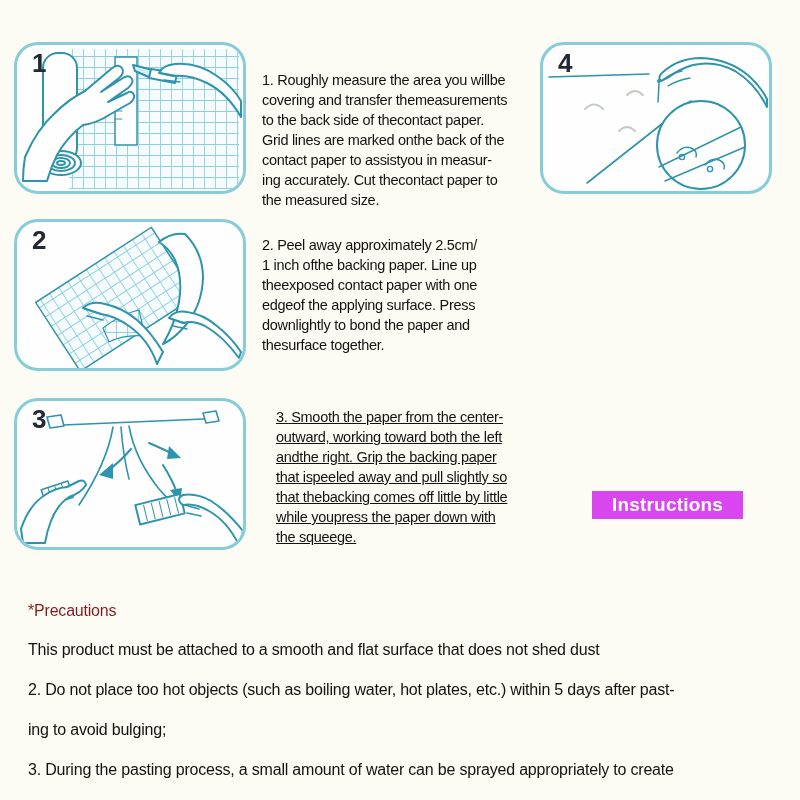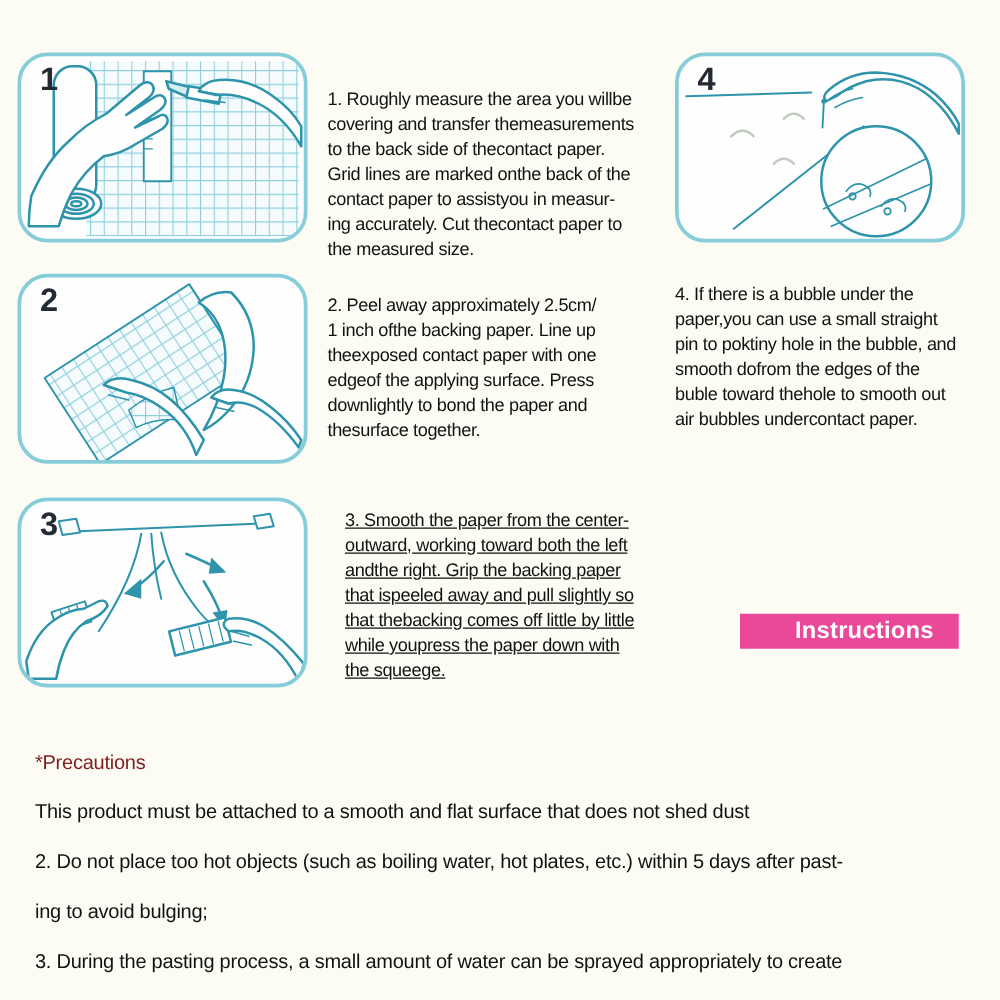--- a/index.html
+++ b/index.html
@@ -19,23 +19,23 @@
     position:absolute;top:3px;left:15px;
     font-size:26px;font-weight:bold;color:#232a33;z-index:2;
   }
   .step-text{
     position:absolute;
     font-size:14.5px;line-height:20px;letter-spacing:-0.3px;
     white-space:pre;color:#121212;
   }
   .banner{
     position:absolute;left:592px;top:491px;width:151px;height:28px;
-    background:#ec4899;color:#ffffff;
+    background:#d946ef;color:#ffffff;
     display:flex;align-items:center;justify-content:center;
-    font-size:19px;font-weight:bold;letter-spacing:0.2px;padding-left:24px;
+    font-size:19px;font-weight:bold;letter-spacing:0.2px;
   }
   .precautions-title{
     position:absolute;left:28px;top:602px;
     font-size:16px;letter-spacing:-0.2px;color:#7f1d1d;
   }
   .precautions-body{
     position:absolute;left:28px;top:630px;width:772px;
     font-size:16px;line-height:40px;letter-spacing:-0.2px;
     white-space:pre;color:#121212;
   }
@@ -183,26 +183,20 @@
           <path d="M116,122 L198,82 M122,136 L202,102" stroke-width="1.4"></path>
           <path d="M134,108 q6,-8 14,-5 q7,3 5,9" stroke-width="1.4"></path>
           <circle cx="139" cy="112" r="2.6" stroke-width="1.4"></circle>
           <path d="M162,120 q6,-8 14,-5 q7,3 5,9" stroke-width="1.4"></path>
           <circle cx="167" cy="124" r="2.6" stroke-width="1.4"></circle>
         </g>
       </g>
     </svg>
     <div class="step-num">4</div>
   </div>
-  <div class="step-text" style="left:540px;top:226px;">4. If there is a bubble under the
-paper,you can use a small straight
-pin to poktiny hole in the bubble, and
-smooth dofrom the edges of the
-buble toward thehole to smooth out
-air bubbles undercontact paper.</div>
 
   <div class="banner">
     <span>Instructions</span>
   </div>
 
   <div class="precautions-title">*Precautions</div>
   <div class="precautions-body">This product must be attached to a smooth and flat surface that does not shed dust
 2. Do not place too hot objects (such as boiling water, hot plates, etc.) within 5 days after past-
 ing to avoid bulging;
 3. During the pasting process, a small amount of water can be sprayed appropriately to create

